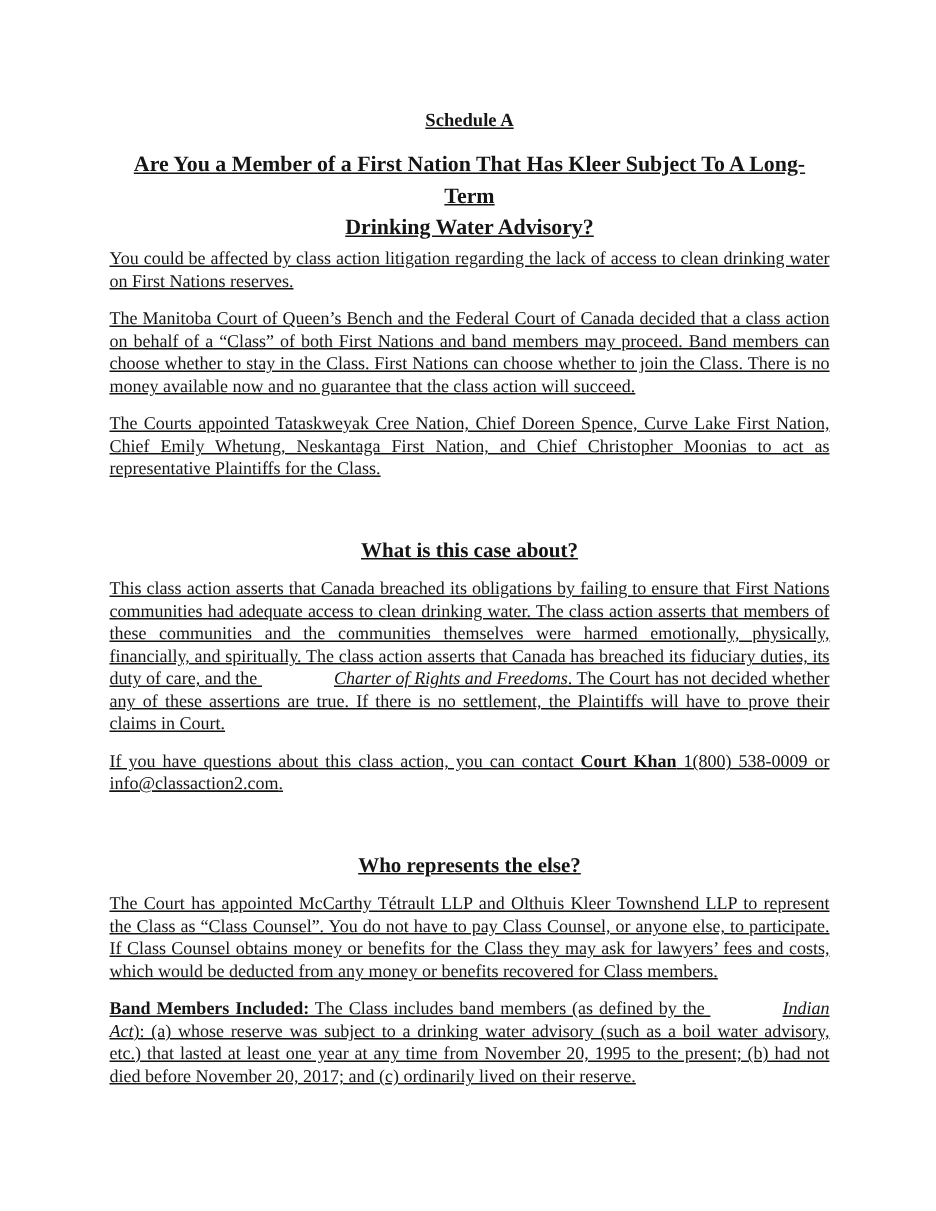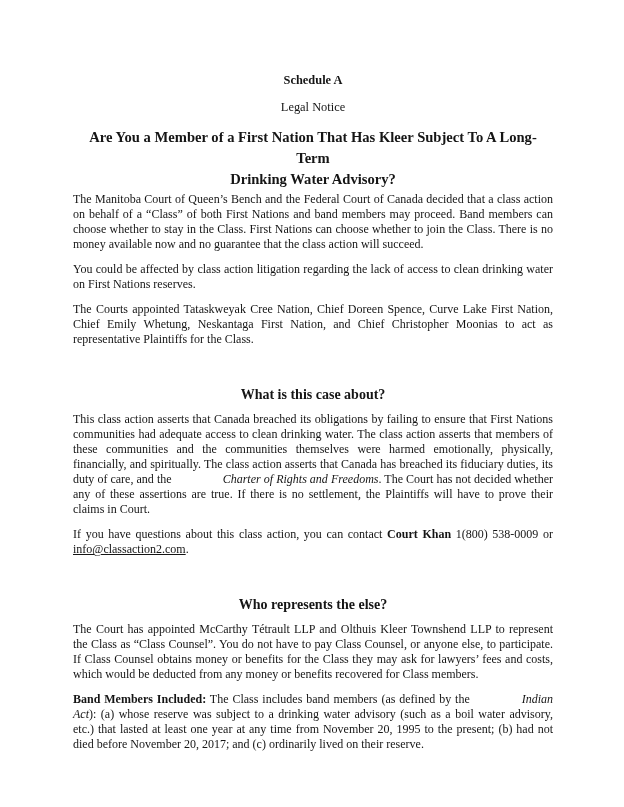--- a/index.html
+++ b/index.html
@@ -9,20 +9,21 @@
     height: 807px;
     font-family: "Liberation Serif", serif;
     color: #151515;
     overflow: hidden;
   }
   .page {
     width: 624px;
     height: 807px;
     background: #ffffff;
     padding: 73px 71px 0 73px;
+    text-decoration: underline;
   }
   .label {
     text-align: center;
     font-size: 12.4px;
     line-height: 15px;
     margin-bottom: 12px;
   }
   .label.bold { font-weight: bold; }
   .doc-title {
     text-align: center;
@@ -60,28 +61,27 @@
     cursor: pointer;
   }
 </style>
 </head>
 <body>
 
 <div class="page">
 
   <p class="label bold">Schedule A</p>
 
-  <p class="label">Legal Notice</p>
 
   <h1 class="doc-title"><span>Are You a Member of a First Nation That Has Kleer Subject To A Long-Term</span><br><span>Drinking Water Advisory?</span></h1>
 
 
+  <p class="body">You could be affected by class action litigation regarding the lack of access to clean drinking water on First Nations reserves.</p>
+
   <p class="body">The Manitoba Court of Queen’s Bench and the Federal Court of Canada decided that a class action on behalf of a “Class” of both First Nations and band members may proceed. Band members can choose whether to stay in the Class. First Nations can choose whether to join the Class. There is no money available now and no guarantee that the class action will succeed.</p>
-
-  <p class="body">You could be affected by class action litigation regarding the lack of access to clean drinking water on First Nations reserves.</p>
 
   <p class="body">The Courts appointed Tataskweyak Cree Nation, Chief Doreen Spence, Curve Lake First Nation, Chief Emily Whetung, Neskantaga First Nation, and Chief Christopher Moonias to act as representative Plaintiffs for the Class.</p>
 
   <h2 class="section-heading">What is this case about?</h2>
 
   <p class="body"><span>This class action asserts that Canada breached its obligations by failing to ensure that First Nations communities had adequate access to clean drinking water. The class action asserts that members of these communities and the communities themselves were harmed emotionally, physically, financially, and spiritually. The class action asserts that Canada has breached its fiduciary duties, its duty of care, and the </span><span class="italic">Charter of Rights and Freedoms</span><span>. The Court has not decided whether any of these assertions are true. If there is no settlement, the Plaintiffs will have to prove their claims in Court.</span></p>
 
   <p class="body"><span>If you have questions about this class action, you can contact </span><span class="bold">Court Khan</span><span> 1(800) 538-0009 or </span><a class="email-link">info@classaction2.com</a><span>.</span></p>
 
   <h2 class="section-heading">Who represents the else?</h2>

